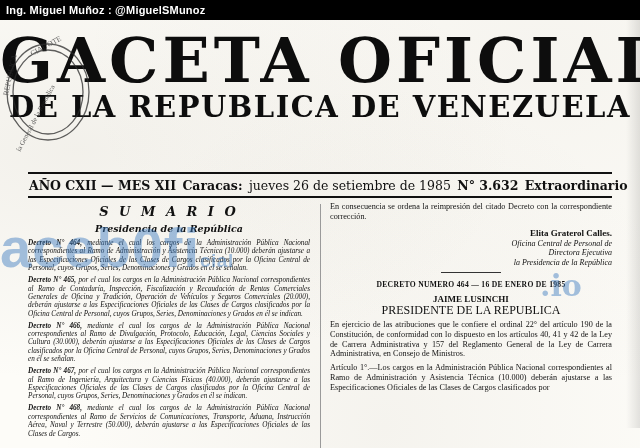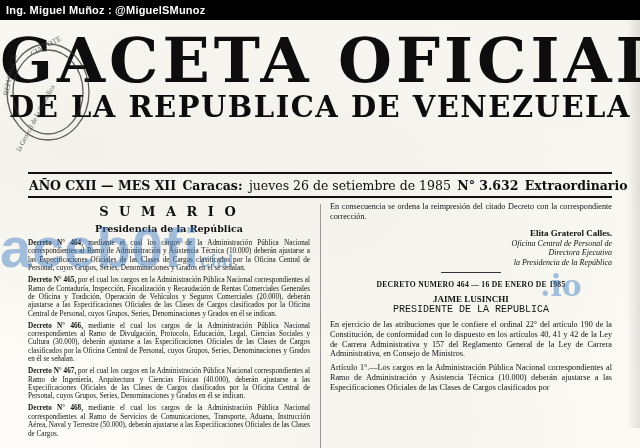--- a/index.html
+++ b/index.html
@@ -125,21 +125,21 @@
     width: 584px;
     height: 246px;
     z-index: 6;
   }
   .col {
     position: absolute;
     top: 0;
     height: 246px;
     overflow: hidden;
   }
-  #col-left  { left: 0;   width: 282px; }
+  #col-left  { left: 0;   width: 282px; font-style: italic; }
   #col-right { left: 302px; width: 282px; }
   #col-divider {
     position: absolute;
     left: 292px; top: 2px;
     width: 1px; height: 244px;
     background: #9a9a9a;
   }
 
   .sumario-head {
     text-align: center;
@@ -338,21 +338,21 @@
         <div class="rc-signer">Elita Graterol Calles.</div>
         <div class="rc-role">Oficina Central de Personal de</div>
         <div class="rc-role">Directora Ejecutiva</div>
         <div class="rc-role">la Presidencia de la República</div>
 
         <div class="rc-hr"></div>
 
         <div class="rc-decreto-num">DECRETO NUMERO 464 — 16 DE ENERO DE 1985</div>
 
         <div class="rc-bold-center">JAIME LUSINCHI</div>
-        <div class="rc-center" style="font-size:10px;font-family:Liberation Mono, monospace;">PRESIDENTE DE LA REPUBLICA</div>
+        <div class="rc-center" style="font-size:12px;">PRESIDENTE DE LA REPUBLICA</div>
 
         <div class="rc-para" style="margin-top:5px;">En ejercicio de las atribuciones que le confiere el ordinal 22° del artículo 190 de la Constitución, de conformidad con lo dispuesto en los artículos 40, 41 y 42 de la Ley de Carrera Administrativa y 157 del Reglamento General de la Ley de Carrera Administrativa, en Consejo de Ministros.</div>
 
 
         <div class="rc-para">Artículo 1°.—Los cargos en la Administración Pública Nacional correspondientes al Ramo de Administración y Asistencia Técnica (10.000) deberán ajustarse a las Especificaciones Oficiales de las Clases de Cargos clasificados por</div>
       </div>
     </div>
 
     <div id="stamp">
       <svg width="104" height="126" viewBox="0 0 104 126" xmlns="http://www.w3.org/2000/svg">

